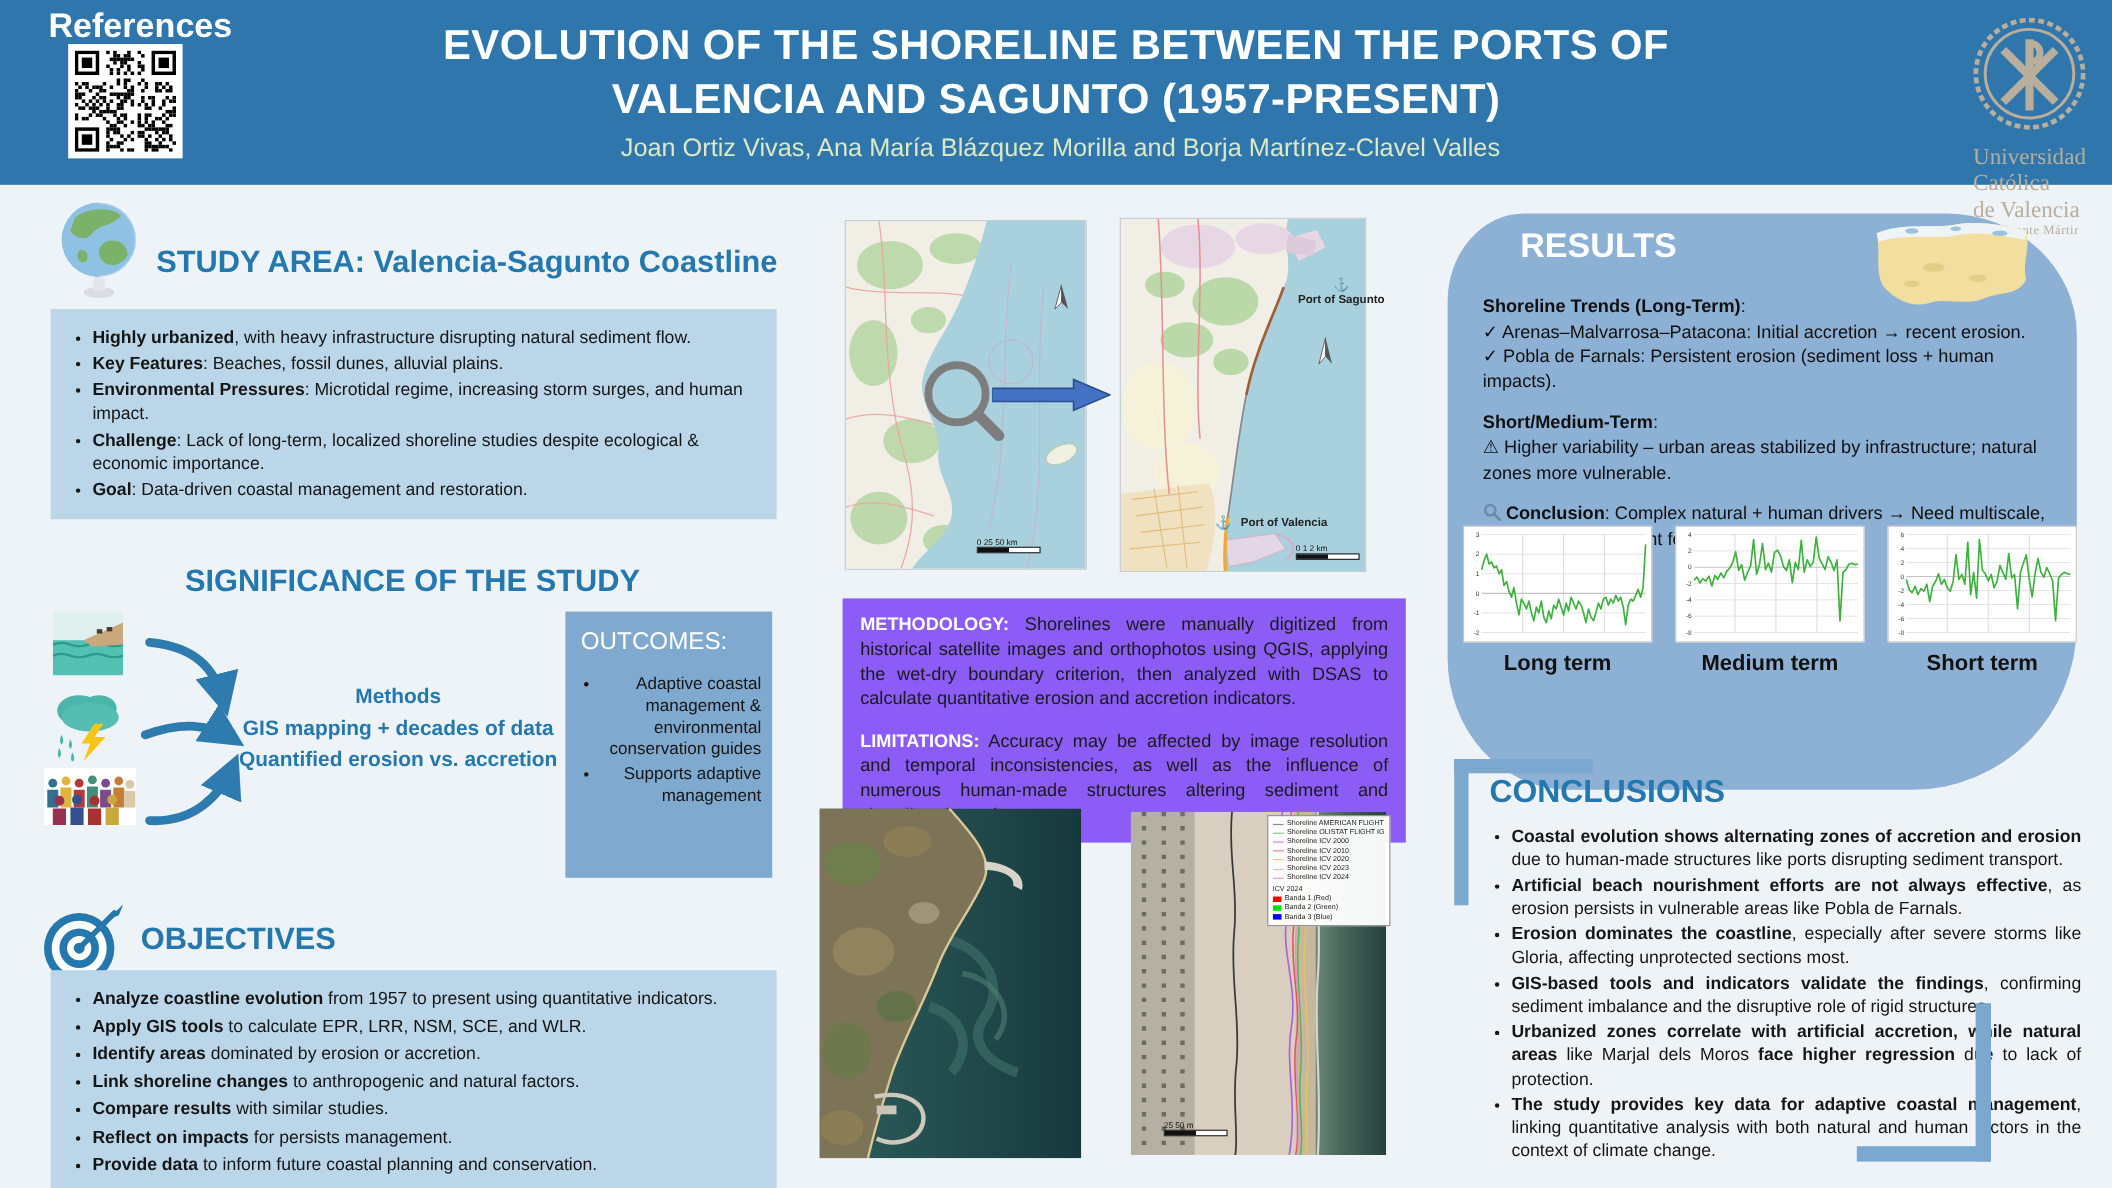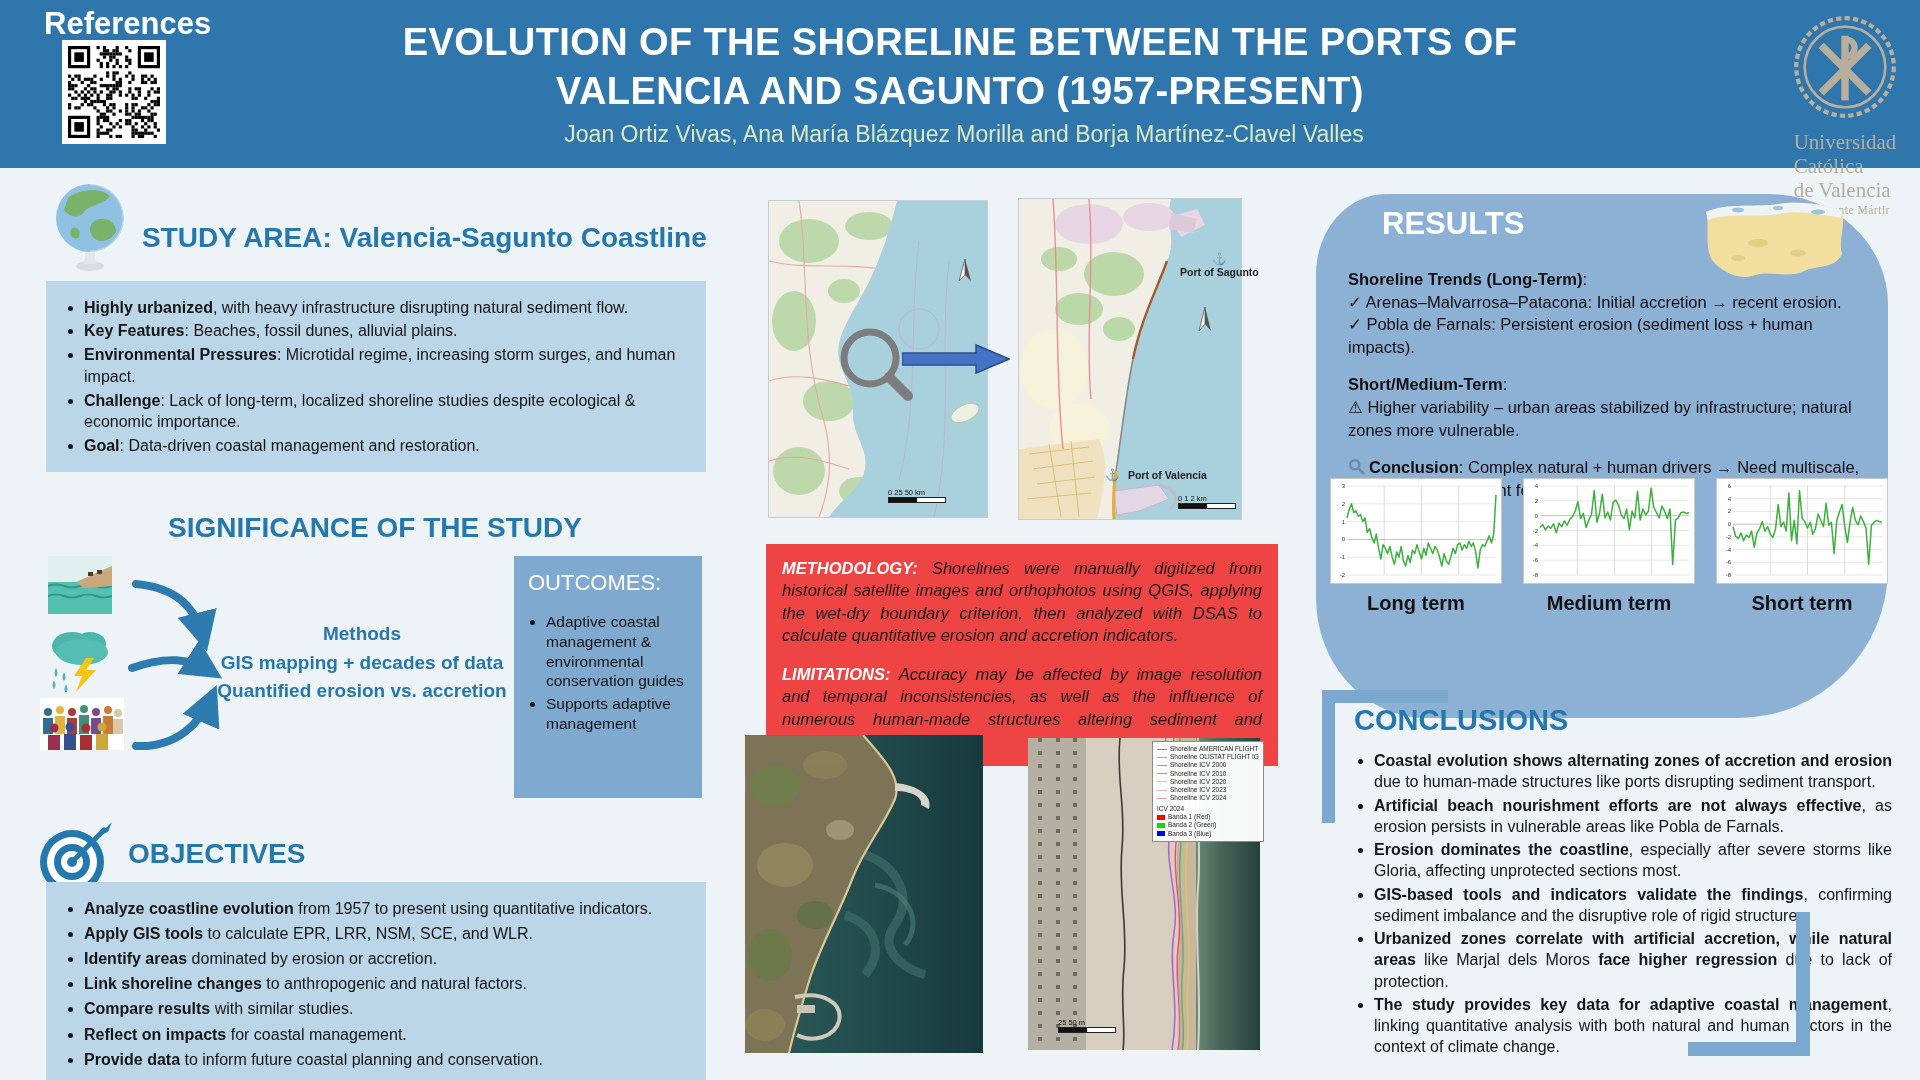--- a/index.html
+++ b/index.html
@@ -34,38 +34,38 @@
   .objectives-box{left:46px;top:882px;width:660px;padding:13px 16px 13px 12px;}
   .objectives-box li{line-height:1.42;}
 
   .sig-heading{left:140px;top:512px;width:470px;text-align:center;}
   .methods-text{position:absolute;left:212px;top:620px;width:300px;text-align:center;
                 color:#2478ad;font-weight:bold;font-size:19px;line-height:1.5;}
   .outcomes-box{position:absolute;left:514px;top:556px;width:188px;height:242px;background:#7fa9ce;
                 box-sizing:border-box;padding:14px 10px 10px 14px;}
   .outcomes-title{color:#fff;font-weight:normal;font-size:22px;margin-bottom:16px;}
   .outcomes-box ul{margin:0;padding-left:18px;}
-  .outcomes-box li{font-size:15.5px;line-height:1.28;margin:3px 0;color:#151515;}
+  .outcomes-box li{font-size:15.5px;line-height:1.28;margin:3px 0;color:#151515;text-align:right;}
 
   .sig-icon{position:absolute;}
 
   
   .mapbox{position:absolute;border:1px solid #c3cdd6;background:#f1eee6;}
   .map-left{left:768px;top:200px;width:218px;height:316px;}
   .map-right{left:1018px;top:198px;width:222px;height:320px;}
   .map-label{position:absolute;font-size:10.5px;font-weight:bold;color:#222;white-space:nowrap;}
   .anchor{font-size:12px;}
   .scalebar{position:absolute;font-size:7.5px;color:#111;line-height:9px;text-align:left;}
   .sbar{height:4px;width:56px;border:1px solid #222;
         background:linear-gradient(to right,#111 0 50%,#fff 50% 100%);}
   .zoom-arrow{position:absolute;left:902px;top:343px;width:108px;height:32px;}
   .magnifier{position:absolute;left:834px;top:322px;width:84px;height:84px;}
 
-  .methods-box{position:absolute;left:766px;top:544px;width:512px;background:#ef4444;
-               box-sizing:border-box;padding:13px 16px;font-style:italic;}
+  .methods-box{position:absolute;left:766px;top:544px;width:512px;background:#8b5cf6;
+               box-sizing:border-box;padding:13px 16px;}
   .methods-box p{margin:0 0 16px 0;font-size:16.5px;line-height:1.36;text-align:justify;color:#1a1a1a;}
   .methods-box p:last-child{margin-bottom:0;}
 
   .sat-img{position:absolute;left:745px;top:735px;width:238px;height:318px;}
   .ortho-img{position:absolute;left:1028px;top:738px;width:232px;height:312px;}
 
   .ortho-legend{position:absolute;left:1152px;top:741px;width:102px;background:rgba(255,255,255,.96);
                 border:1px solid #8a8a8a;padding:3px 4px;font-size:6.5px;line-height:8.2px;color:#222;}
   .lrow{display:flex;align-items:center;gap:3px;white-space:nowrap;overflow:hidden;}
   .lswatch{flex:0 0 10px;width:10px;height:0;border-top:1.6px solid;}
@@ -516,21 +516,21 @@
   </svg>
   <div class="h-blue" style="left:128px;top:838px">OBJECTIVES</div>
 
   <div class="bluebox objectives-box">
     <ul>
         <li><span class="b">Analyze coastline evolution</span><span> from 1957 to present using quantitative indicators.</span></li>
         <li><span class="b">Apply GIS tools</span><span> to calculate EPR, LRR, NSM, SCE, and WLR.</span></li>
         <li><span class="b">Identify areas</span><span> dominated by erosion or accretion.</span></li>
         <li><span class="b">Link shoreline changes</span><span> to anthropogenic and natural factors.</span></li>
         <li><span class="b">Compare results</span><span> with similar studies.</span></li>
-        <li><span class="b">Reflect on impacts</span><span> for coastal management.</span></li>
+        <li><span class="b">Reflect on impacts</span><span> for persists management.</span></li>
         <li><span class="b">Provide data</span><span> to inform future coastal planning and conservation.</span></li>
       </ul>
   </div>
 
   <svg class="mapbox map-left" viewBox="0 0 218 316">
     <rect width="218" height="316" fill="#f1eee6"></rect>
     <g fill="#b5d6a2" opacity=".85">
       <ellipse cx="40" cy="40" rx="30" ry="22"></ellipse>
         <ellipse cx="100" cy="25" rx="24" ry="14"></ellipse>
       <ellipse cx="25" cy="120" rx="22" ry="30"></ellipse>

